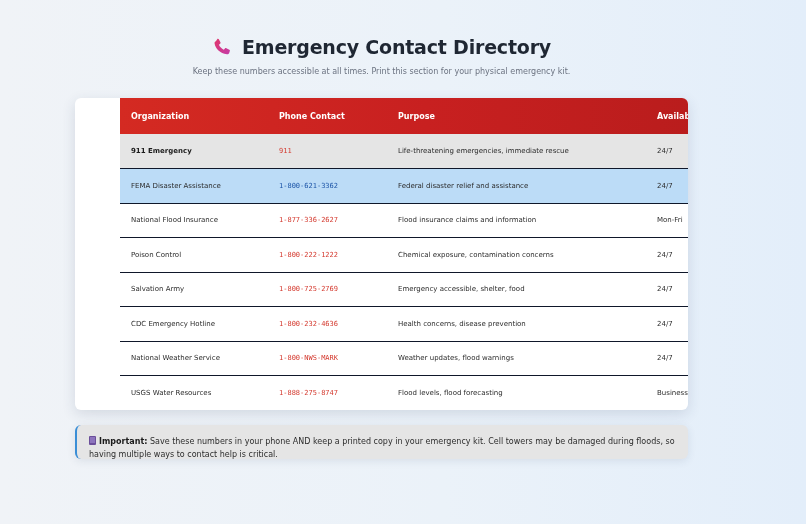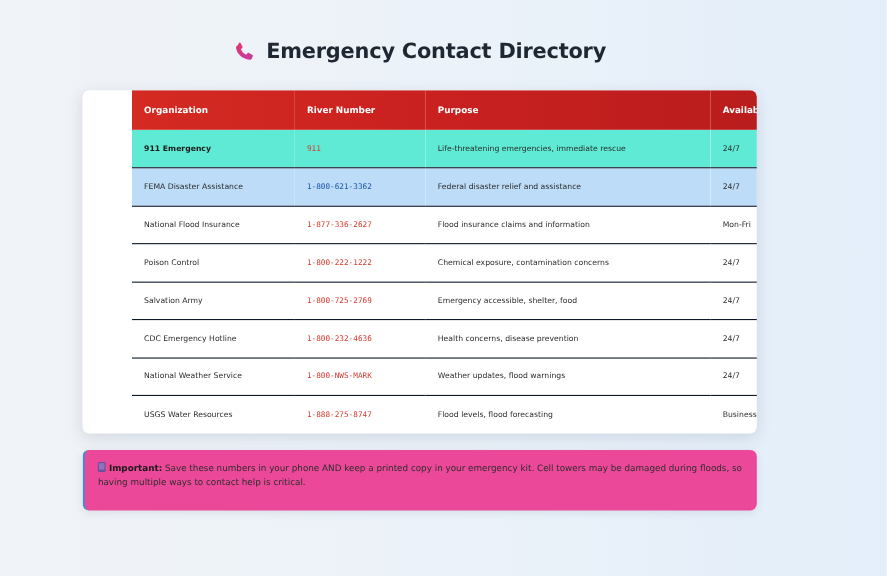--- a/index.html
+++ b/index.html
@@ -73,34 +73,34 @@
       color: #2b2b2b;
       padding-left: 11px;
       white-space: nowrap;
       overflow: hidden;
     }
     td.phone {
       font-family: "DejaVu Sans Mono", "Liberation Mono", monospace;
       color: #d43a2f;
       font-size: 7px;
     }
-    tr.row-emergency { background: #5eead4; }
+    tr.row-emergency { background: #e5e5e5; }
     tr.row-emergency td.org { font-weight: bold; color: #1a1a1a; }
     tr.row-fema { background: #bcdcf7; }
     tr.row-fema td.phone { color: #1e56a8; }
     .col-org { width: 148px; }
     .col-phone { width: 119px; }
     .col-purpose { width: 259px; }
     .col-avail { width: 87px; }
 
     .notice {
       margin-top: 15px;
       width: 613px;
-      height: 55px;
-      background: #ec4899;
+      height: 34px;
+      background: #e5e5e5;
       border-radius: 6px;
       border-left: 2px solid #3a8ed6;
       box-shadow: 0 2px 8px rgba(40, 60, 90, 0.10);
       padding: 10px 12px 0 12px;
       font-size: 8px;
       line-height: 13px;
       color: #2d2d2d;
     }
     .notice .notice-icon {
       display: inline-block;
@@ -132,33 +132,34 @@
             <stop offset="0" stop-color="#e0366b"></stop>
             <stop offset="1" stop-color="#c43ca8"></stop>
           </linearGradient>
         </defs>
         <path fill="url(#pg)" d="M6.6 2.2c.6-.3 1.3-.1 1.6.5l1.9 3.6c.3.6.2 1.3-.3 1.7L8.3 9.2c.9 2.3 3.3 4.8 5.9 6l1.3-1.5c.4-.5 1.1-.6 1.7-.3l3.6 1.8c.6.3.9 1 .6 1.6l-.8 2.4c-.4 1.1-1.5 1.8-2.7 1.6C9.6 19.7 4.2 14.2 3.1 7.9c-.2-1.2.5-2.3 1.6-2.7z"></path>
       </svg>
     </span>
     <h1>Emergency Contact Directory</h1>
   </div>
 
+  <p class="subtitle">Keep these numbers accessible at all times. Print this section for your physical emergency kit.</p>
 
   <div class="table-card">
     <table>
       <colgroup>
         <col class="col-org">
           <col class="col-phone">
           <col class="col-purpose">
           <col class="col-avail">
       </colgroup>
       <thead>
         <tr>
           <th>Organization</th>
-          <th>River Number</th>
+          <th>Phone Contact</th>
           <th>Purpose</th>
           <th>Available</th>
         </tr>
       </thead>
       <tbody>
         <tr class="row-emergency">
           <td class="org">911 Emergency</td>
           <td class="phone">911</td>
           <td>Life-threatening emergencies, immediate rescue</td>
           <td>24/7</td>

